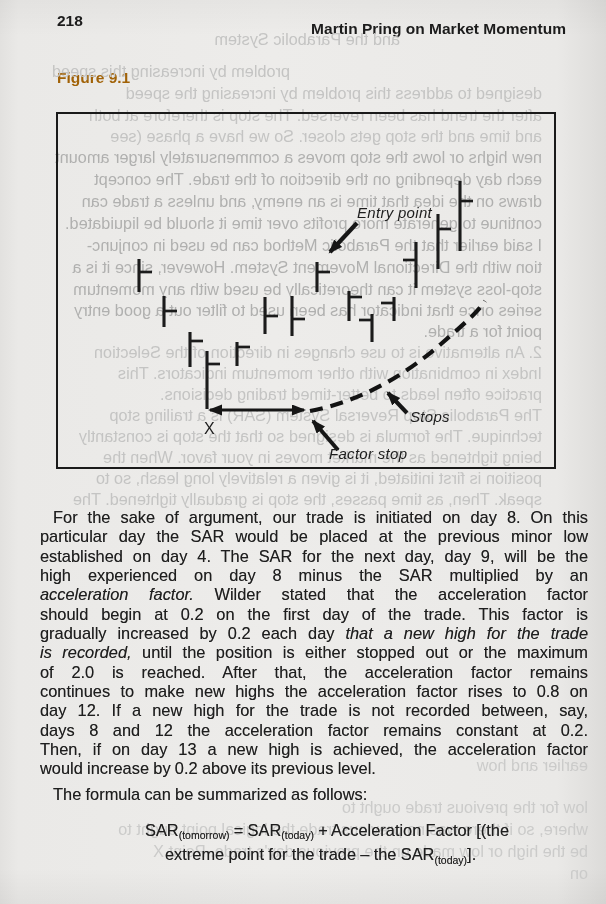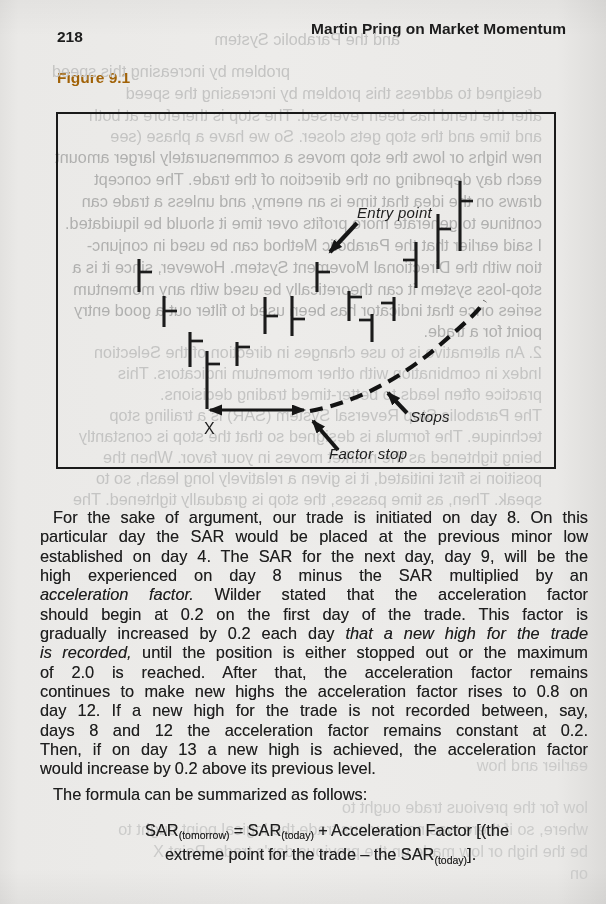--- a/index.html
+++ b/index.html
@@ -4,21 +4,21 @@
 <style>
   html,body{margin:0;padding:0;}
   body{
     width:606px;height:904px;position:relative;overflow:hidden;
     font-family:"Liberation Sans",sans-serif;
     background:
       linear-gradient(180deg, rgba(0,0,0,0.03) 0%, rgba(0,0,0,0) 4%, rgba(0,0,0,0) 96%, rgba(0,0,0,0.04) 100%),
       linear-gradient(90deg,#e2e1df 0%,#eae9e7 3%,#edecea 45%,#eae9e7 92%,#dcdbd9 100%);
   }
   
-  .hdr-num{position:absolute;left:57px;top:28px;font-weight:bold;font-size:15.5px;color:#1c1c1c;}
+  .hdr-num{position:absolute;left:57px;top:12px;font-weight:bold;font-size:15.5px;color:#1c1c1c;}
   .hdr-title{position:absolute;right:40px;top:20px;font-weight:bold;font-size:15.5px;color:#1c1c1c;}
   .fig-label{position:absolute;left:57px;top:69px;font-weight:bold;font-size:15.5px;color:#a16207;}
   
   #bleed-layer{position:absolute;left:0;top:0;width:606px;height:904px;z-index:1;}
   .bleed-line{
     position:absolute;left:50px;width:492px;height:19px;overflow:hidden;
     transform:scaleX(-1);
     font-size:16.3px;line-height:19px;color:#c4c4c3;white-space:nowrap;
   }
   .bleed-line.dark{color:#b0b0af;}

